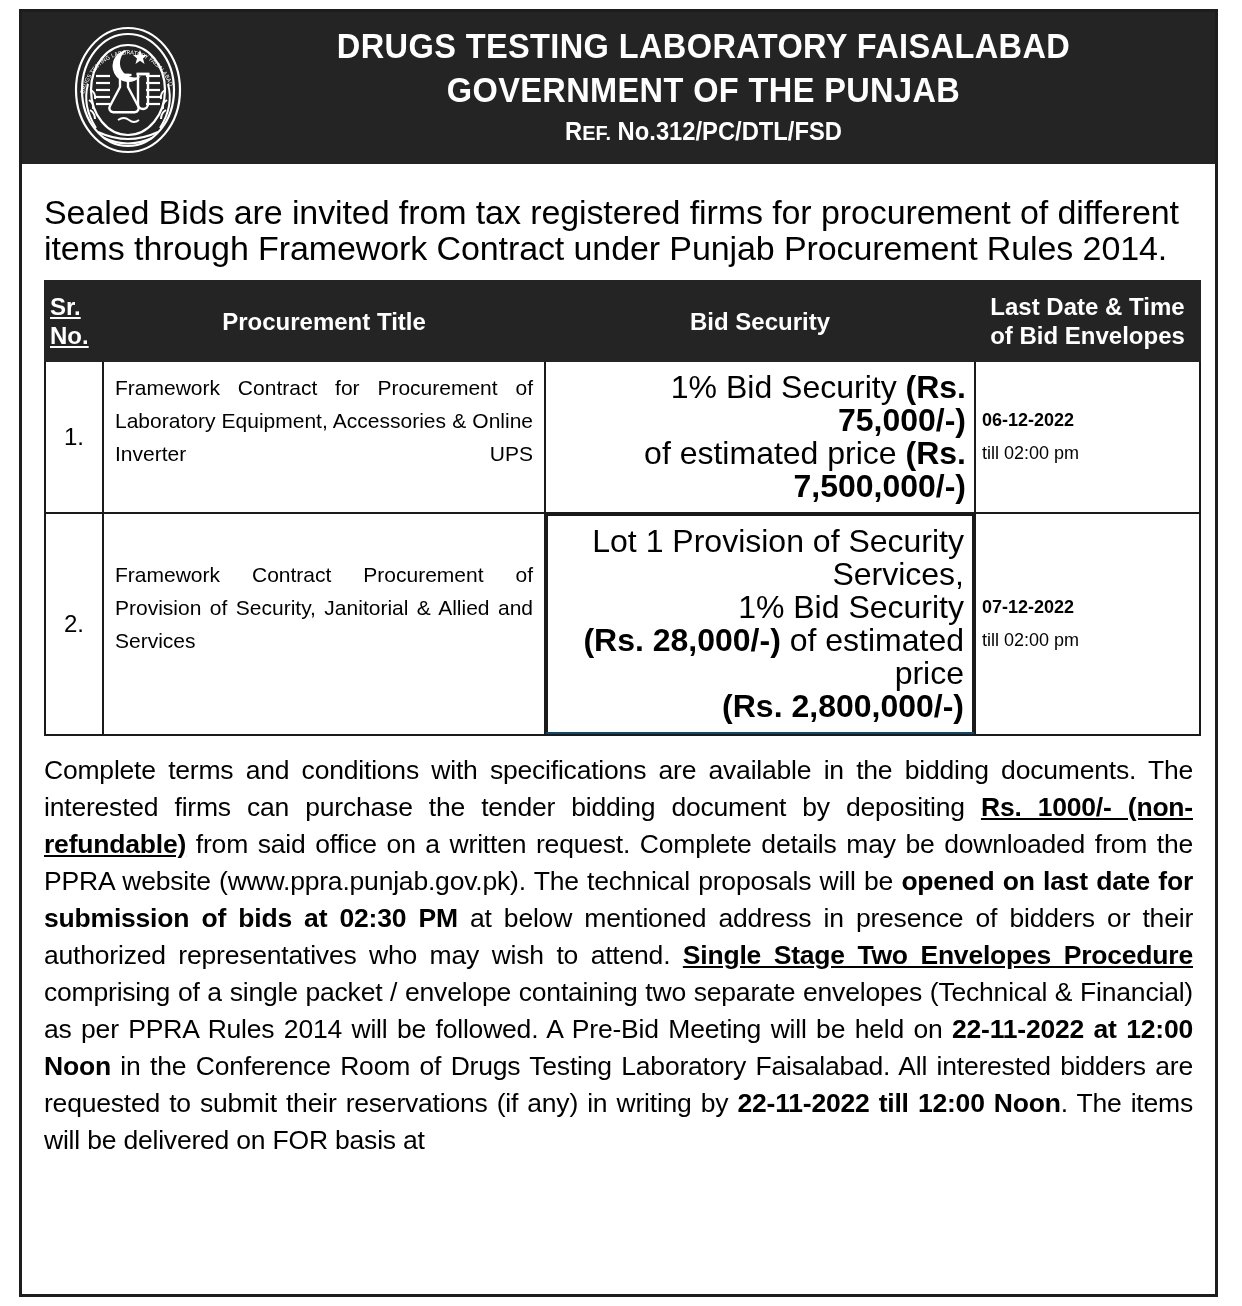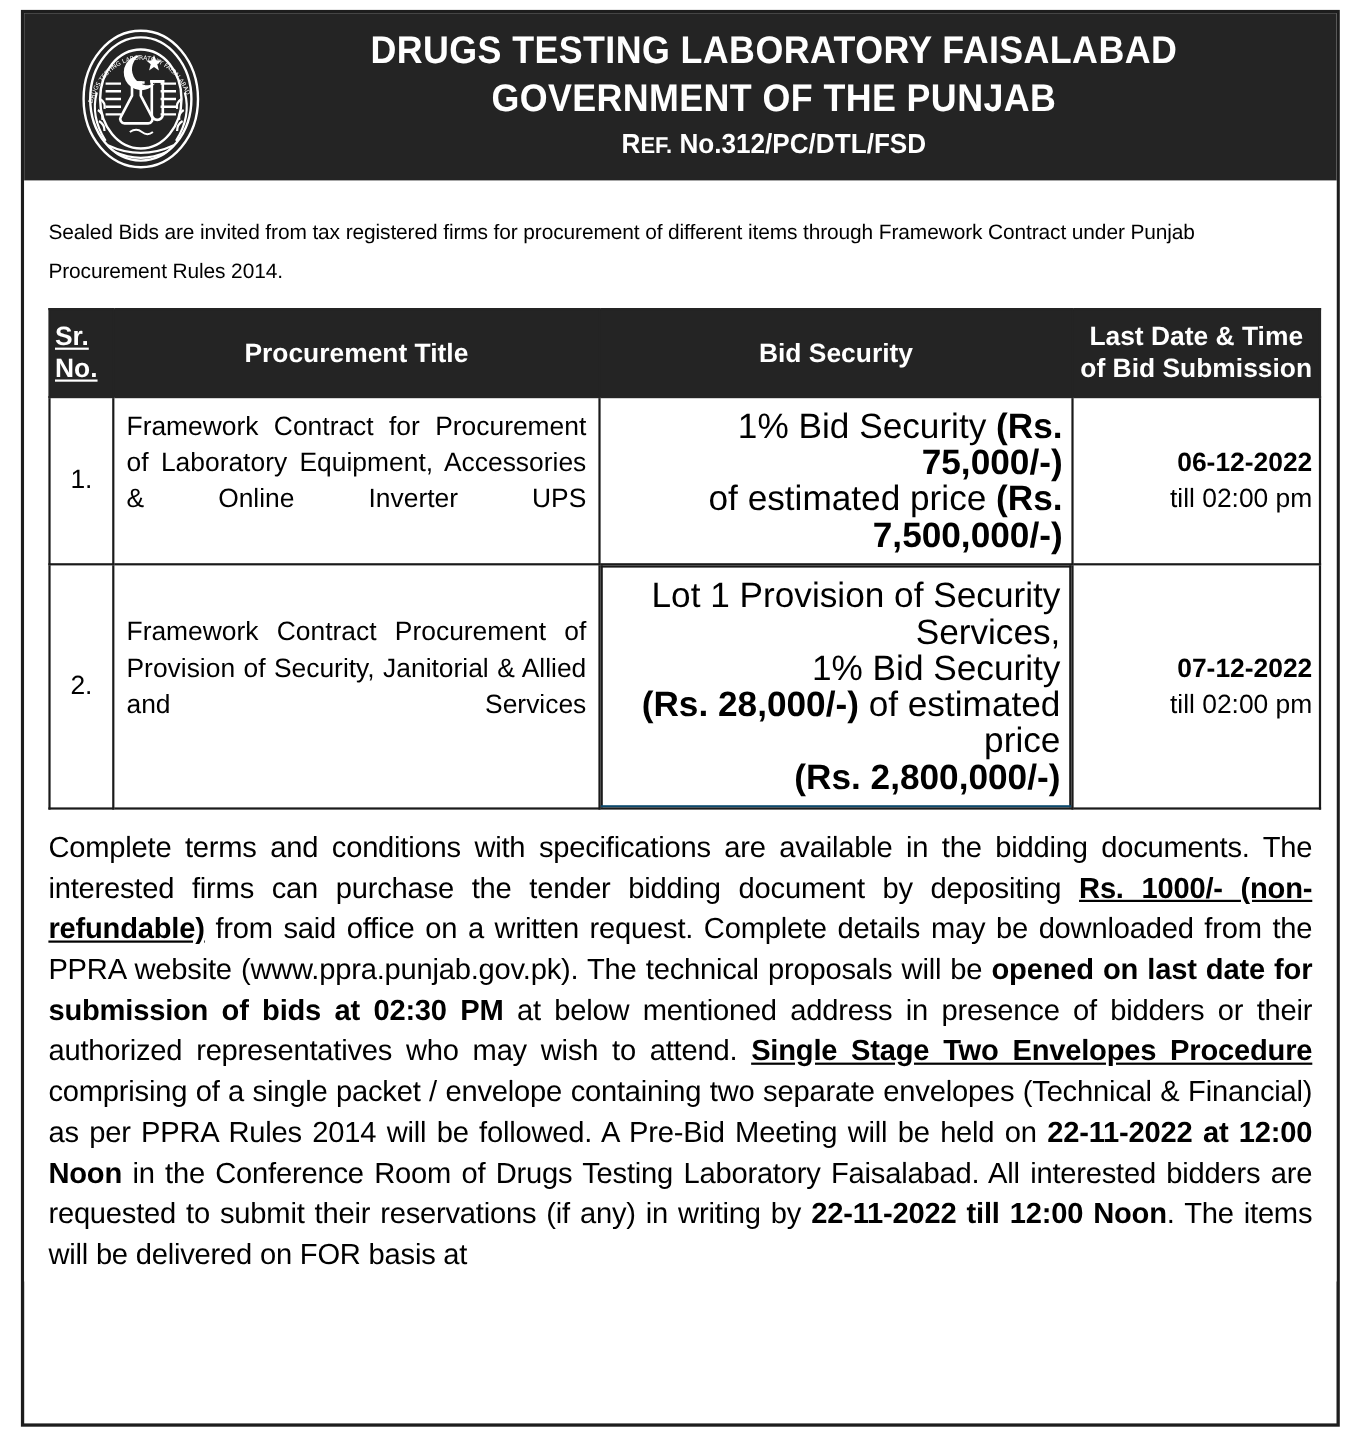--- a/index.html
+++ b/index.html
@@ -79,21 +79,21 @@
     font-weight: bold;
     letter-spacing: 0.5px;
     line-height: 58px;
     border-bottom: 6px solid #000;
     padding-bottom: 1px;
     transform: scaleX(0.97);
   }
 
   .intro {
     margin-top: 16px;
-    font-size: 19px;
+    font-size: 34px;
     line-height: 36px;
     text-align: left;
     letter-spacing: -0.1px;
   }
 
   
   table.tender {
     width: 100%;
     border-collapse: collapse;
     margin-top: 14px;
@@ -114,37 +114,37 @@
   }
   thead th.c-sr { text-align: left; padding-left: 14px; text-decoration: underline; }
   thead th.c-title, thead th.c-sec, thead th.c-date { text-align: center; }
 
   td.sr {
     text-align: center;
     font-size: 24px;
     padding: 4px;
   }
   td.ptitle {
-    font-size: 24px;
+    font-size: 21px;
     line-height: 33px;
     padding: 9px 11px;
     text-align: justify;
     text-justify: inter-word;
   }
   td.ptitle .j { display: block; text-align: justify; }
   td.ptitle .j::after { content: ""; display: inline-block; width: 100%; }
   td.sec {
     font-size: 32px;
     line-height: 33px;
     padding: 9px 8px;
     text-align: right;
   }
   td.dt {
-    text-align: right;
-    font-size: 24px;
+    text-align: left;
+    font-size: 18px;
     line-height: 33px;
     padding: 6px;
   }
   td.dt .d1 { font-weight: bold; display: block; }
   td.dt .d2 { display: block; }
 
   .nested { width: 100%; border-collapse: collapse; }
   .nested td { border: none; }
 
   
@@ -245,21 +245,21 @@
       <thead>
         <tr>
           <th class="c-sr">
             <div>Sr.</div>
             <div>No.</div>
           </th>
           <th class="c-title">Procurement Title</th>
           <th class="c-sec">Bid Security</th>
           <th class="c-date">
             <div>Last Date &amp; Time</div>
-            <div>of Bid Submission</div>
+            <div>of Bid Envelopes</div>
           </th>
         </tr>
       </thead>
       <tbody>
 
         <tr>
           <td class="sr">1.</td>
           <td class="ptitle">
             <span class="j">Framework Contract for  Procurement of Laboratory Equipment, Accessories &amp; Online Inverter UPS</span>
           </td>

